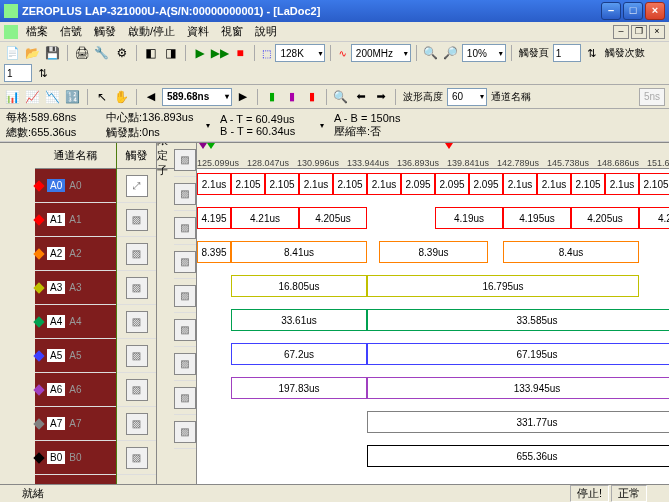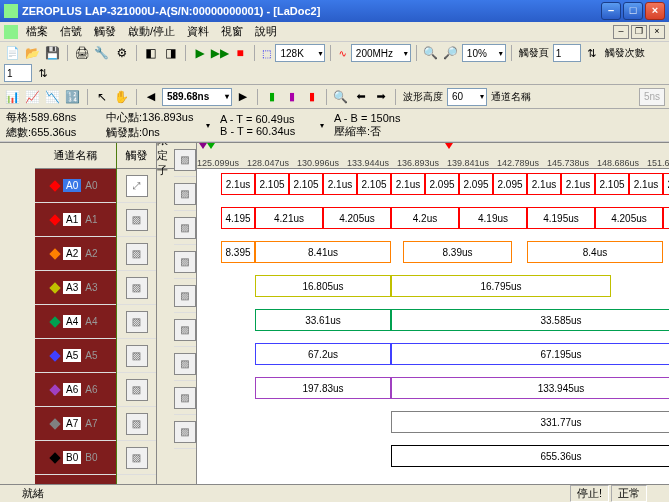--- a/index.html
+++ b/index.html
@@ -24,32 +24,32 @@
 .tb-input { height: 18px; width: 28px; border: 1px solid #7f9db9; background: #fff; padding: 0 2px; font-size: 10px; }
 .tb-btn-txt { height: 18px; border: 1px solid #aaa; background: #f5f5f5; padding: 0 4px; font-size: 10px; display: inline-flex; align-items: center; }
 .info-row { display: flex; align-items: center; padding: 1px 6px; background: #ece9d8; font-size: 10px; gap: 10px; border-bottom: 1px solid #ccc; }
 .info-block { min-width: 90px; }
 .main { flex: 1; display: flex; overflow: hidden; border-top: 1px solid #888; }
 .col-chan { width: 82px; background: #7f1d1d; border-right: 1px solid #4d7c0f; display: flex; flex-direction: column; margin-left: 35px; }
 .col-trig { width: 40px; background: #ece9d8; border-right: 1px solid #888; display: flex; flex-direction: column; }
 .col-qual { width: 40px; background: #ece9d8; border-right: 1px solid #888; display: flex; flex-direction: row; }
 .col-wave { flex: 1; background: #fff; position: relative; overflow: hidden; }
 .hdr { height: 26px; background: #ece9d8; border-bottom: 1px solid #888; display: flex; align-items: center; justify-content: center; font-size: 11px; font-weight: normal; }
-.chan-row { height: 34px; border-bottom: 1px solid #ddd; display: flex; align-items: center; padding-left: 16px; gap: 4px; }
+.chan-row { height: 34px; border-bottom: 1px solid #ddd; display: flex; align-items: center; padding-left: 0; gap: 4px; }
 .chan-sq { width: 8px; height: 8px; transform: rotate(45deg); }
 .chan-lbl { background: #fff; padding: 1px 3px; font-size: 10px; }
 .chan-lbl.sel { background: #3b78e7; color: #fff; }
 .chan-sub { color: #999; font-size: 10px; }
 .trig-row, .qual-row { height: 34px; border-bottom: 1px solid #ddd; display: flex; align-items: center; justify-content: center; }
 .trig-box, .qual-box { width: 22px; height: 22px; border: 1px solid #888; background: #f0f0f0; display: flex; align-items: center; justify-content: center; font-size: 10px; color: #666; }
 .trig-box.edge { background: #fff; }
 .ruler { height: 26px; background: #ece9d8; border-bottom: 1px solid #888; position: relative; overflow: hidden; }
 .ruler-mark { position: absolute; bottom: 0; font-size: 9px; color: #444; }
 .ruler-flag { position: absolute; top: 0; width: 0; height: 0; border-left: 4px solid transparent; border-right: 4px solid transparent; border-top: 6px solid red; }
-.wave-area { position: relative; height: calc(100% - 26px); margin-left: 24px; }
+.wave-area { position: relative; height: calc(100% - 26px); }
 .wave-row { position: relative; height: 34px; }
 .seg { position: absolute; top: 4px; height: 22px; border: 1px solid; background: #fff; display: flex; align-items: center; justify-content: center; font-size: 10px; }
 .statusbar { height: 18px; background: #ece9d8; border-top: 1px solid #888; display: flex; align-items: center; padding: 0 22px; font-size: 10px; }
 .status-pane { border: 1px inset #fff; padding: 0 6px; margin-left: 2px; }
 .ico { font-size: 12px; }
 </style>
 </head>
 <body>
 
 <div class="titlebar">
@@ -354,35 +354,34 @@
           <div class="seg" style="left:340px;width:34px;border-color:#ff0000">2.1us</div>
           <div class="seg" style="left:374px;width:34px;border-color:#ff0000">2.105</div>
           <div class="seg" style="left:408px;width:34px;border-color:#ff0000">2.1us</div>
           <div class="seg" style="left:442px;width:34px;border-color:#ff0000">2.105</div>
           <div class="seg" style="left:476px;width:34px;border-color:#ff0000">2.</div>
         </div>
         <div class="wave-row">
           <div class="seg" style="left:0px;width:34px;border-color:#ff0000">4.195</div>
           <div class="seg" style="left:34px;width:68px;border-color:#ff0000">4.21us</div>
           <div class="seg" style="left:102px;width:68px;border-color:#ff0000">4.205us</div>
-          <div class="seg" style="left:170px;width:68px;border-color:#ff0000">4.2us</div>
           <div class="seg" style="left:238px;width:68px;border-color:#ff0000">4.19us</div>
           <div class="seg" style="left:306px;width:68px;border-color:#ff0000">4.195us</div>
           <div class="seg" style="left:374px;width:68px;border-color:#ff0000">4.205us</div>
           <div class="seg" style="left:442px;width:68px;border-color:#ff0000">4.21us</div>
         </div>
         <div class="wave-row">
           <div class="seg" style="left:0px;width:34px;border-color:#ff8000">8.395</div>
           <div class="seg" style="left:34px;width:136px;border-color:#ff8000">8.41us</div>
           <div class="seg" style="left:182px;width:109px;border-color:#ff8000">8.39us</div>
           <div class="seg" style="left:306px;width:136px;border-color:#ff8000">8.4us</div>
         </div>
         <div class="wave-row">
           <div class="seg" style="left:34px;width:136px;border-color:#c0c000">16.805us</div>
-          <div class="seg" style="left:170px;width:220px;border-color:#c0c000">16.795us</div>
+          <div class="seg" style="left:170px;width:272px;border-color:#c0c000">16.795us</div>
         </div>
         <div class="wave-row">
           <div class="seg" style="left:34px;width:136px;border-color:#00a050">33.61us</div>
           <div class="seg" style="left:170px;width:340px;border-color:#00a050">33.585us</div>
         </div>
         <div class="wave-row">
           <div class="seg" style="left:34px;width:136px;border-color:#4040ff">67.2us</div>
           <div class="seg" style="left:170px;width:340px;border-color:#4040ff">67.195us</div>
         </div>
         <div class="wave-row">

